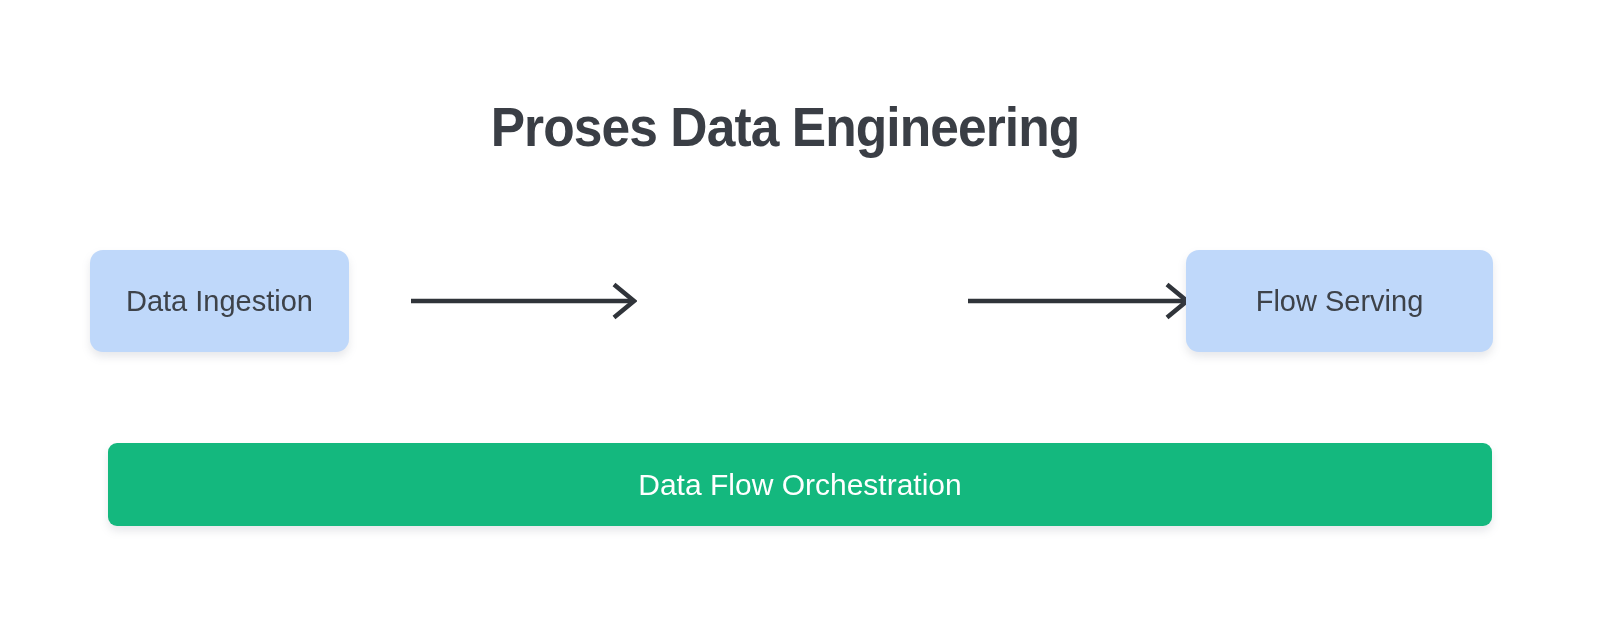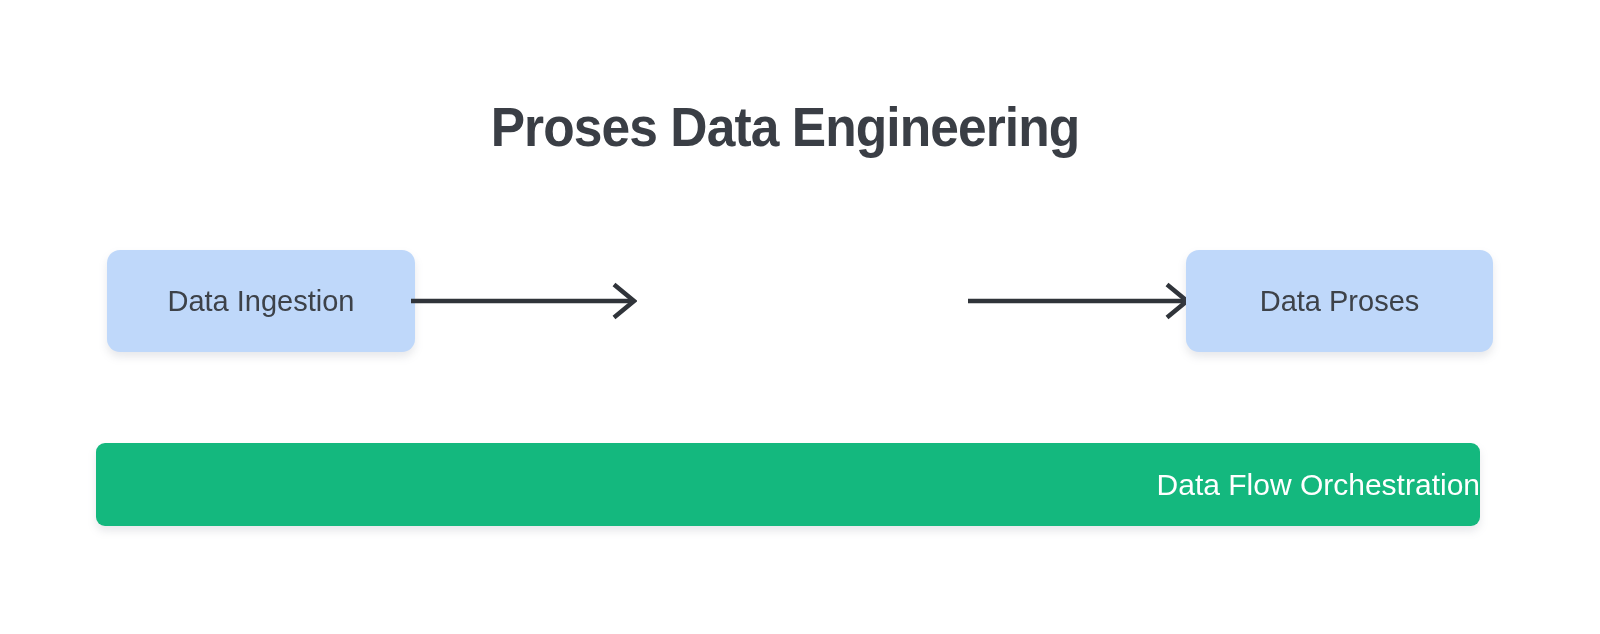--- a/index.html
+++ b/index.html
@@ -45,43 +45,43 @@
     display: flex;
     align-items: center;
     justify-content: center;
     box-shadow: 0 5px 9px rgba(120, 130, 145, 0.18);
   }
   .node-label {
     font-size: 29px;
     color: var(--box_text);
     white-space: nowrap;
   }
-  .node-1 { left: 107px; width: 308px; }
+  .node-1 { left: 90px; width: 259px; }
   .node-2 { left: 633px; width: 337px; }
   .node-3 { left: 1186px; width: 307px; }
   .arrow {
     position: absolute;
     top: 279px;
     height: 44px;
     color: var(--arrow);
   }
   .arrow svg { display: block; }
   .arrow-1 { left: 411px; width: 226px; }
   .arrow-2 { left: 968px; width: 222px; }
   .orchestration-bar {
     position: absolute;
-    left: 96px;
+    left: 108px;
     top: 443px;
     width: 1384px;
     height: 83px;
     background: var(--bar_fill);
     border-radius: 9px;
     display: flex;
     align-items: center;
-    justify-content: flex-end;
+    justify-content: center;
     box-shadow: 0 5px 9px rgba(120, 130, 145, 0.18);
   }
   .bar-label {
     font-size: 30px;
     color: var(--bar_text);
     white-space: nowrap;
   }
 </style>
 </head>
 <body>
@@ -103,20 +103,20 @@
 
 
   <div class="arrow arrow-2">
     <svg width="222" height="44" viewBox="0 0 222 44" fill="none" stroke="currentColor" stroke-width="4.5">
       <line x1="0" y1="22" x2="218" y2="22"></line>
       <polyline points="199,5.5 219,22 199,38.5"></polyline>
     </svg>
   </div>
 
   <div class="node node-3">
-    <span class="node-label">Data Proses</span>
+    <span class="node-label">Flow Serving</span>
   </div>
 
   <div class="orchestration-bar">
     <span class="bar-label">Data Flow Orchestration</span>
   </div>
 
 </div>
 
 </body></html>

